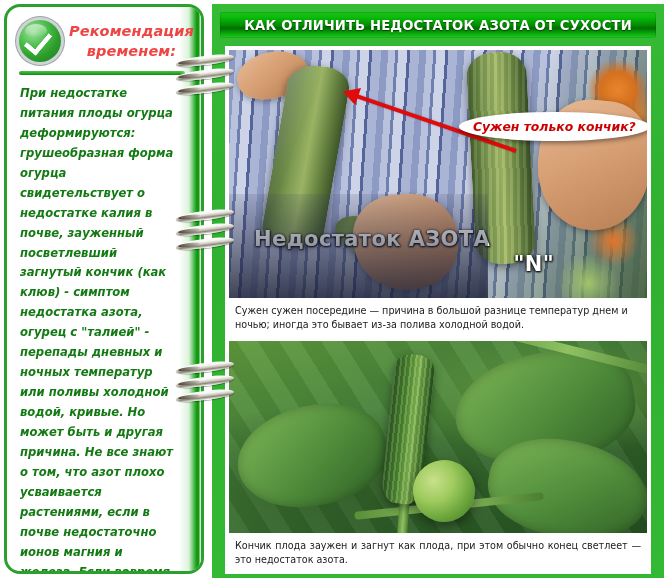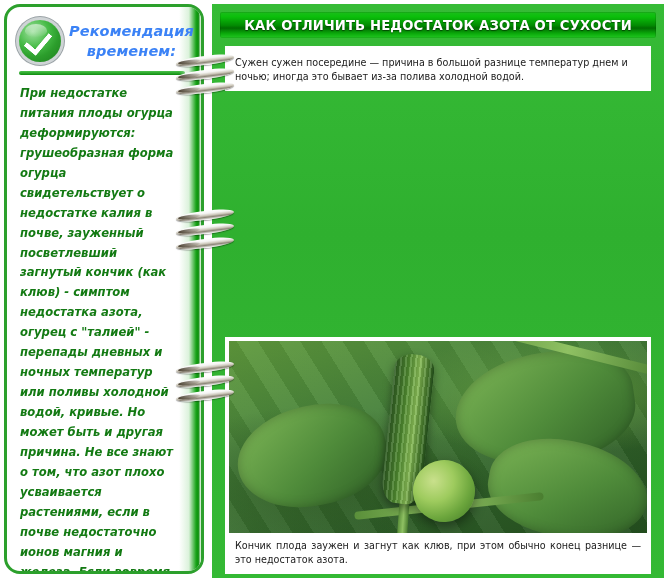--- a/index.html
+++ b/index.html
@@ -95,21 +95,21 @@
     background: linear-gradient(to bottom, rgba(255,255,255,0.55), rgba(255,255,255,0.02));
     pointer-events: none;
   }
 
   #expert-title {
     font-family: "DejaVu Sans", sans-serif;
     font-style: italic;
     font-weight: bold;
     font-size: 14.5px;
     line-height: 1.38;
-    color: #3b82f6;
+    color: #ef4444;
     padding-top: 4px;
     text-align: center;
     flex: 1 1 auto;
     letter-spacing: 0.1px;
   }
 
   #expert-rule {
     margin: 9px 16px 0 12px;
     height: 4px;
     border-radius: 2px;
@@ -475,31 +475,50 @@
     <div class="spiral-ring"></div>
   </div>
 
   <div id="right-panel">
 
     <div id="title-bar">
       <span id="title-text">КАК ОТЛИЧИТЬ НЕДОСТАТОК АЗОТА ОТ СУХОСТИ</span>
     </div>
 
     <div class="figure" id="figure-top">
+      <div class="photo" id="photo-top">
+
+        <div class="hand" id="hand-left-top"></div>
+        <div class="cuke" id="cuke-left"></div>
+        <div id="cuke-left-tip"></div>
+        <div class="hand" id="hand-left-bottom"></div>
+        <div class="cuke" id="cuke-right"></div>
+        <div class="hand" id="hand-right"></div>
+
+        <div id="callout-arrow"></div>
+        <div id="callout-bubble">
+          <span id="callout-text">Сужен только  кончик?</span>
+        </div>
+
+        <div id="overlay-nitrogen">
+          <span>Недостаток  АЗОТА</span>
+          <span class="n-symbol">"N"</span>
+        </div>
+      </div>
       <div class="caption" id="caption-top">Сужен сужен посередине — причина в большой разнице температур днем и ночью; иногда это бывает из-за полива холодной водой.</div>
     </div>
 
     <div class="figure" id="figure-bottom">
       <div class="photo" id="photo-bottom">
         <div class="leaf" id="leaf-a"></div>
         <div class="leaf" id="leaf-b"></div>
         <div class="leaf" id="leaf-c"></div>
         <div class="stem" id="stem-a"></div>
         <div class="stem" id="stem-b"></div>
         <div class="stem" id="stem-c"></div>
         <div id="cuke-bulb-body"></div>
         <div id="cuke-bulb-end"></div>
       </div>
-      <div class="caption" id="caption-bottom">Кончик плода заужен и загнут как клюв, при этом обычно конец разнице — это недостаток азота.</div>
+      <div class="caption" id="caption-bottom">Кончик плода заужен и загнут как плода, при этом обычно конец светлеет — это недостаток азота.</div>
     </div>
 
   </div>
 </div>
 
 </body></html>

